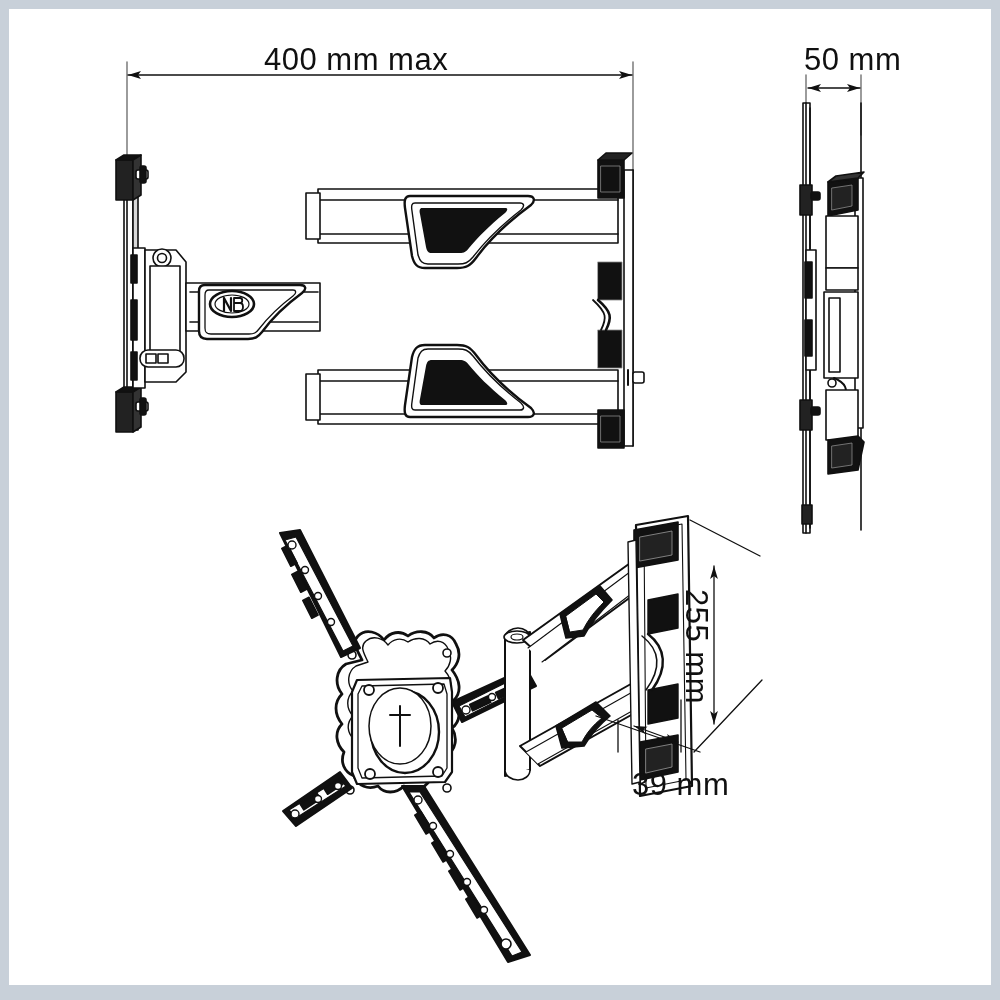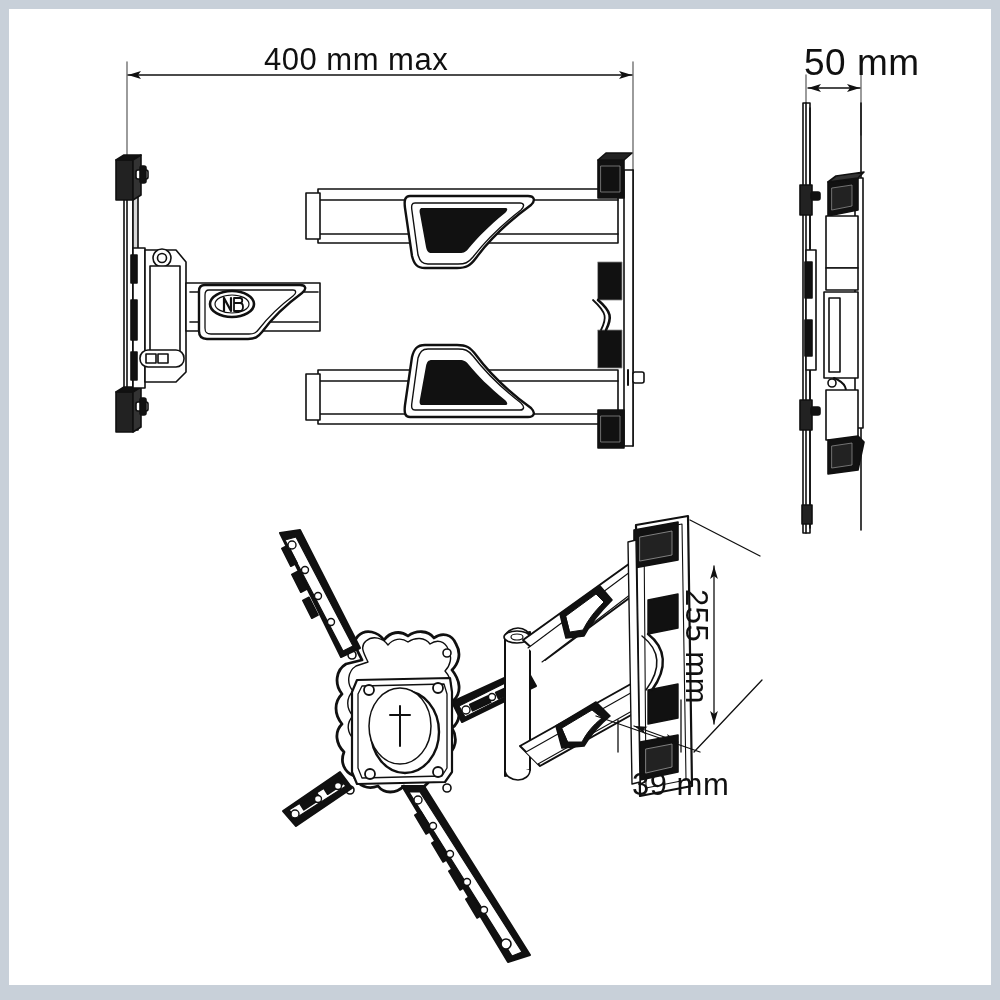--- a/index.html
+++ b/index.html
@@ -44,21 +44,21 @@
     letter-spacing: 0.5px;
   }
   #label-400 {
     left: 255px;
     top: 33px;
     font-size: 31px;
   }
   #label-50 {
     left: 795px;
     top: 33px;
-    font-size: 37px;
+    font-size: 31px;
   }
   #label-255 {
     left: 705px;
     top: 580px;
     font-size: 31px;
     transform: rotate(90deg);
     transform-origin: left top;
   }
   #label-75 {
     left: 623px;

